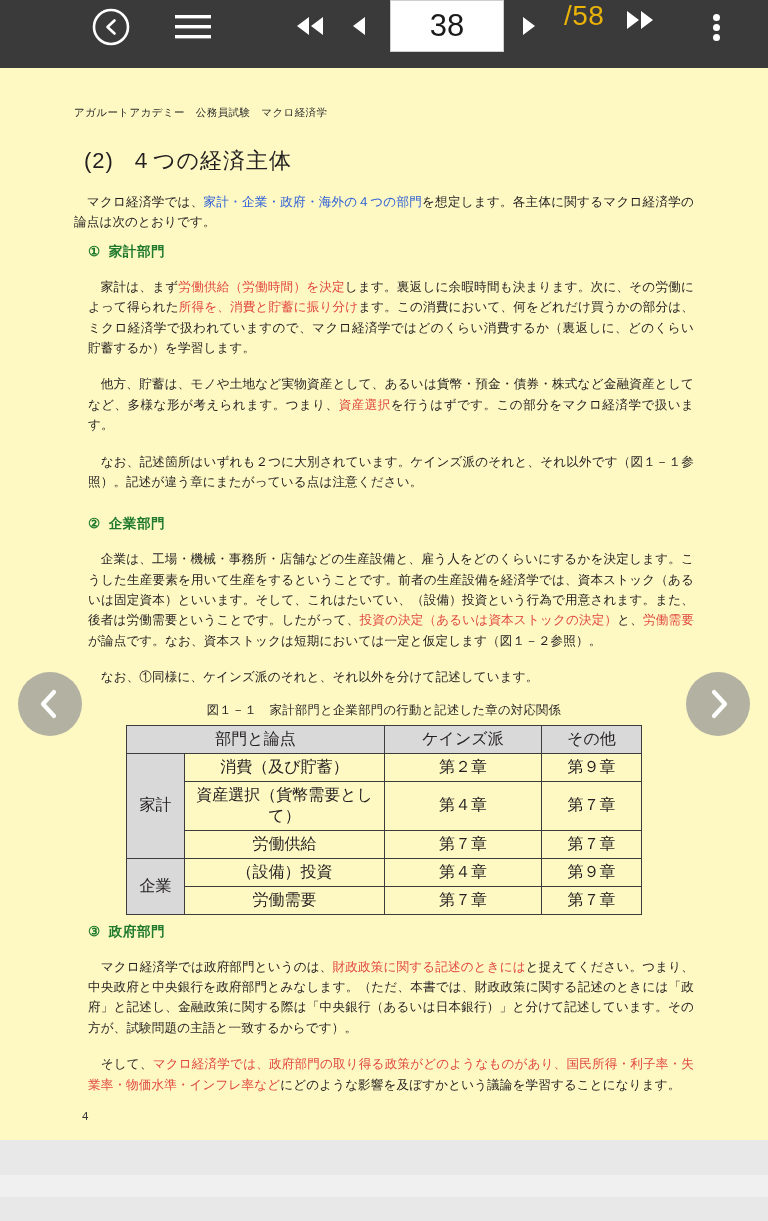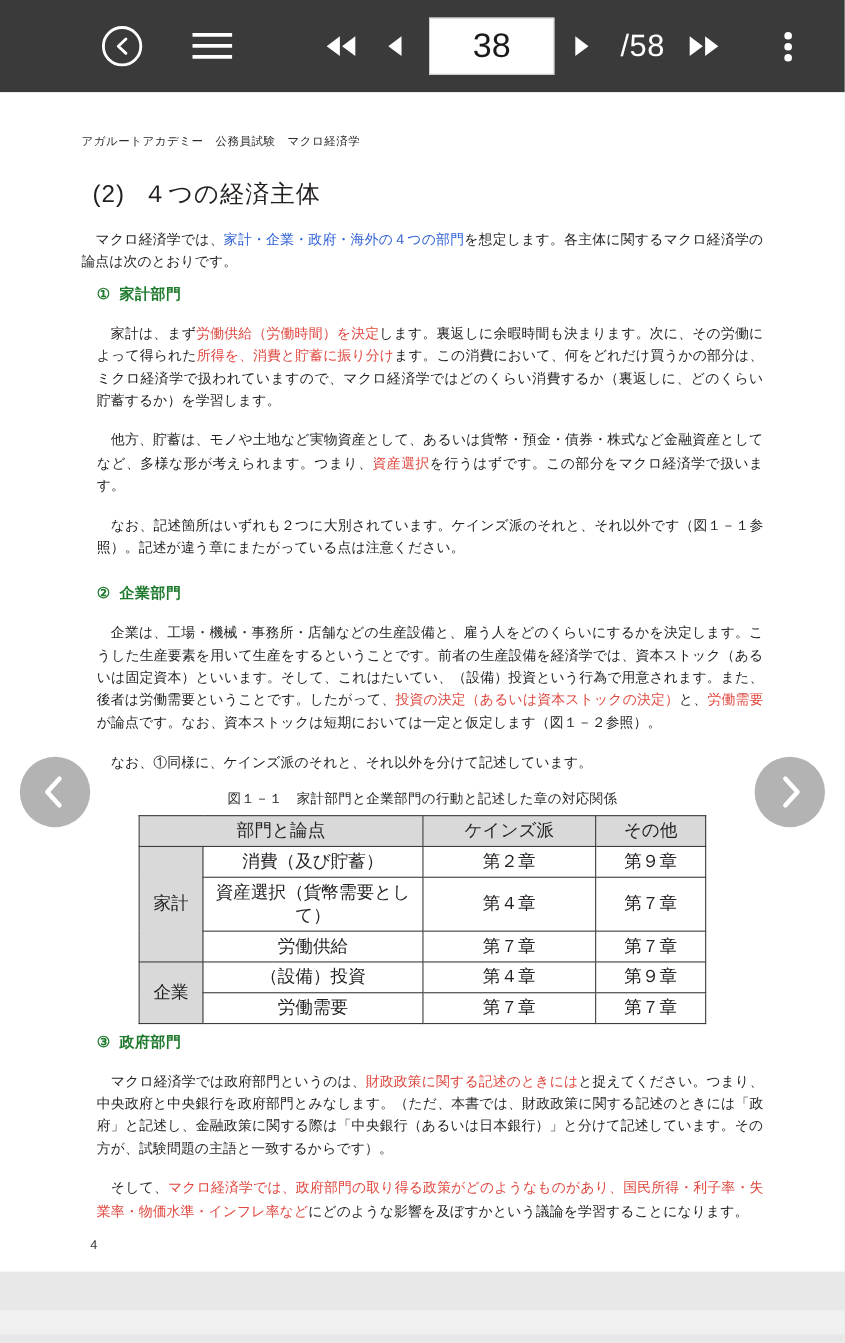--- a/index.html
+++ b/index.html
@@ -8,24 +8,24 @@
     width: 768px;
     height: 1221px;
     background: #e8e8e8;
     font-family: "Liberation Sans", sans-serif;
     overflow: hidden;
     position: relative;
   }
 
   
   .toolbar {
-    height: 84px;
+    height: 68px;
     background: #3a3a3a;
     display: flex;
-    align-items: center;
+    align-items: flex-start;
     padding: 0 22px;
     position: relative;
   }
   .tb-btn {
     color: #ffffff;
     display: flex;
     align-items: center;
     justify-content: center;
     cursor: pointer;
     user-select: none;
@@ -50,21 +50,21 @@
     border: 1px solid #cfcfcf;
     color: #1a1a1a;
     font-size: 31px;
     text-align: center;
     line-height: 50px;
     margin-left: 18px;
     font-family: "Liberation Sans", sans-serif;
     padding: 0;
   }
   .page-total {
-    color: #ffffff;
+    color: #eab308;
     font-size: 28px;
     margin-left: 22px;
     letter-spacing: 0.5px;
   }
   .kebab-btn {
     width: 44px;
     height: 54px;
     margin-left: 34px;
   }
   .kebab-dot {
@@ -77,21 +77,21 @@
   .page-scroll {
     position: relative;
     height: 1129px;
     background: #e8e8e8;
   }
   .doc-page {
     position: absolute;
     left: 0; top: 0;
     width: 768px;
     height: 1072px;
-    background: #ffffff;
+    background: #fef9c3;
     overflow: hidden;
   }
   .doc-inner {
     padding: 38px 74px 0 74px;
     color: #231f20;
   }
   .doc-header {
     font-size: 10.5px;
     letter-spacing: 0.4px;
     margin-bottom: 26px;

